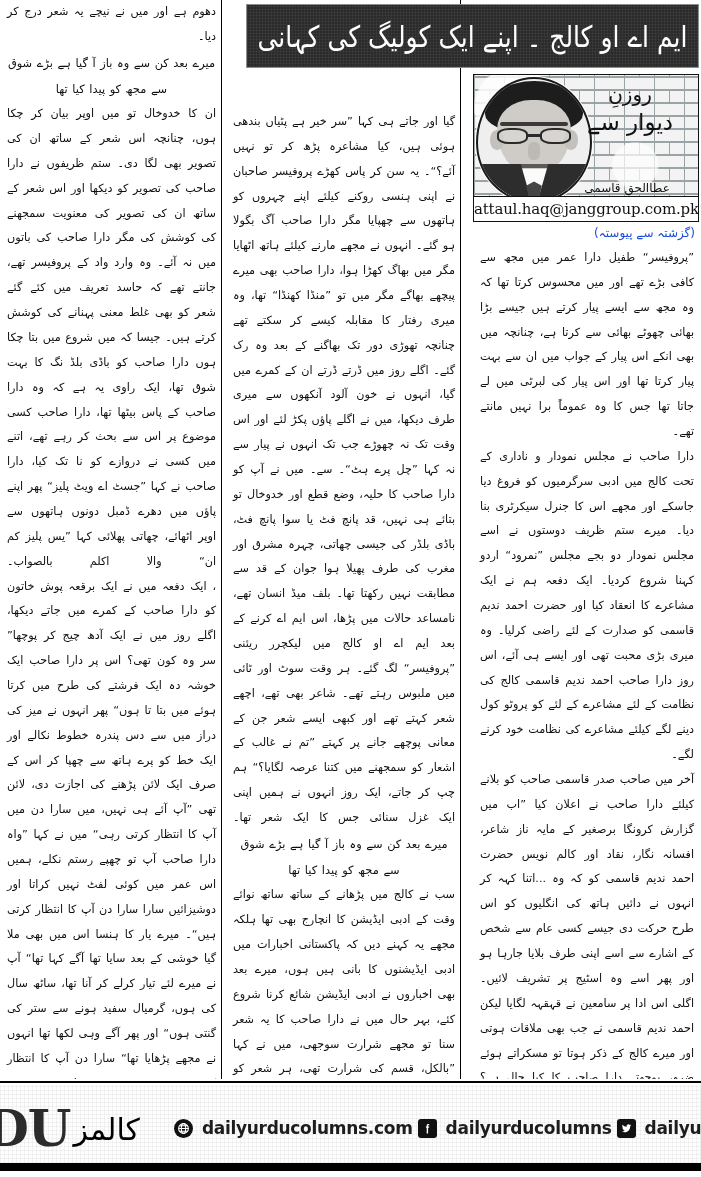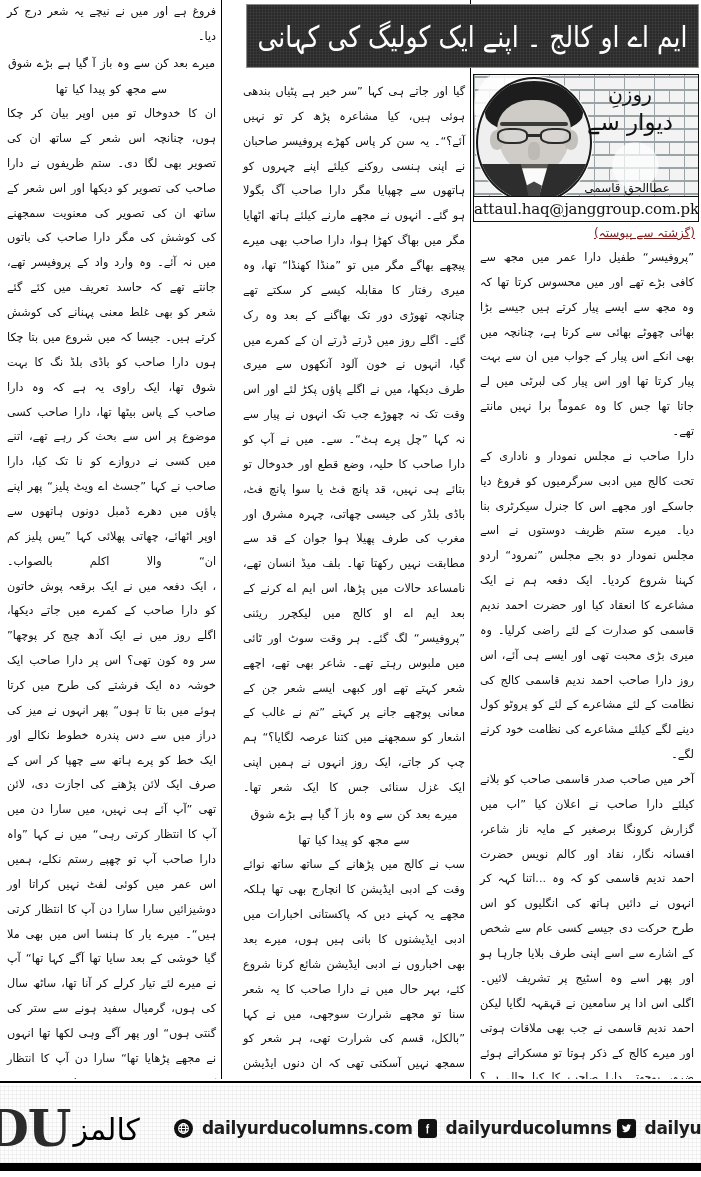--- a/index.html
+++ b/index.html
@@ -145,36 +145,36 @@
     display:flex;align-items:center;justify-content:flex-start;
     direction:ltr;
   }
   .email-bar span{
     font-family:"DejaVu Serif","Liberation Serif",serif;
     font-size:15px;color:#111;letter-spacing:-.2px;
   }
   .contd{
     position:absolute;
     top:226px; right:6px;
-    font-size:12px;color:#7f1d1d;text-decoration:underline;
+    font-size:12px;color:#1d4ed8;
   }
 
   
   .cols{
     position:absolute;
     top:0; left:2px; right:2px; bottom:2px;
   }
   .col{
     position:absolute;
     top:0;bottom:0;
     box-sizing:border-box;
     overflow:hidden;
   }
   .col-1{ right:0;   width:224px; padding-top:246px;}
-  .col-2{ right:228px;width:233px; padding-top:80px; border-right:1px solid #000;}
+  .col-2{ right:238px;width:233px; padding-top:110px; border-right:1px solid #000;}
   .col-3{ right:477px;width:220px; padding-top:0;   border-right:1px solid #000;}
   .col-inner{padding:0 5px;}
   .ptext{
     margin:0 0 0 0;
     font-size:11.2px;
     line-height:2.22;
     color:#101010;
     text-align:justify;
     text-align-last:justify;
     word-spacing:1px;
@@ -288,21 +288,21 @@
         <div class="col-inner">
           <p class="ptext">گیا اور جاتے ہی کہا ”سر خیر ہے پٹیاں بندھی ہوئی ہیں، کیا مشاعرہ پڑھ کر تو نہیں آئے؟“۔ یہ سن کر پاس کھڑے پروفیسر صاحبان نے اپنی ہنسی روکنے کیلئے اپنے چہروں کو ہاتھوں سے چھپایا مگر دارا صاحب آگ بگولا ہو گئے۔ انہوں نے مجھے مارنے کیلئے ہاتھ اٹھایا مگر میں بھاگ کھڑا ہوا، دارا صاحب بھی میرے پیچھے بھاگے مگر میں تو ”منڈا کھنڈا“ تھا، وہ میری رفتار کا مقابلہ کیسے کر سکتے تھے چنانچہ تھوڑی دور تک بھاگنے کے بعد وہ رک گئے۔ اگلے روز میں ڈرتے ڈرتے ان کے کمرے میں گیا، انہوں نے خون آلود آنکھوں سے میری طرف دیکھا، میں نے اگلے پاؤں پکڑ لئے اور اس وقت تک نہ چھوڑے جب تک انہوں نے پیار سے نہ کہا ”چل پرے ہٹ“۔ سے۔ میں نے آپ کو دارا صاحب کا حلیہ، وضع قطع اور خدوخال تو بتائے ہی نہیں، قد پانچ فٹ یا سوا پانچ فٹ، باڈی بلڈر کی جیسی چھاتی، چہرہ مشرق اور مغرب کی طرف پھیلا ہوا جوان کے قد سے مطابقت نہیں رکھتا تھا۔ بلف میڈ انسان تھے، نامساعد حالات میں پڑھا، اس ایم اے کرنے کے بعد ایم اے او کالج میں لیکچرر ریئنی ”پروفیسر“ لگ گئے۔ ہر وقت سوٹ اور ٹائی میں ملبوس رہتے تھے۔ شاعر بھی تھے، اچھے شعر کہتے تھے اور کبھی ایسے شعر جن کے معانی پوچھے جانے پر کہتے ”تم نے غالب کے اشعار کو سمجھنے میں کتنا عرصہ لگایا؟“ ہم چپ کر جاتے، ایک روز انہوں نے ہمیں اپنی ایک غزل سنائی جس کا ایک شعر تھا۔</p>
           <p class="ptext verse">میرے بعد کن سے وہ باز آ گیا ہے
 بڑے شوق سے مجھ کو پیدا کیا تھا</p>
           <p class="ptext">سب نے کالج میں پڑھانے کے ساتھ ساتھ نوائے وقت کے ادبی ایڈیشن کا انچارج بھی تھا ہلکہ مجھے یہ کہنے دیں کہ پاکستانی اخبارات میں ادبی ایڈیشنوں کا بانی ہیں ہوں، میرے بعد بھی اخباروں نے ادبی ایڈیشن شائع کرنا شروع کئے، بہر حال میں نے دارا صاحب کا یہ شعر سنا تو مجھے شرارت سوجھی، میں نے کہا ”بالکل، قسم کی شرارت تھی، ہر شعر کو سمجھ نہیں آسکتی تھی کہ ان دنوں ایڈیشن کے خبرنامے میں خبر دی کہ ان دنوں پروفیسر طفیل دارا صاحب کے ایک شعر کی بہت</p>
         </div>
       </div>
 
       <div class="col col-3">
         <div class="col-inner">
-          <p class="ptext">فروغ ہے اور میں نے نیچے یہ شعر درج کر دیا۔</p>
+          <p class="ptext">دھوم ہے اور میں نے نیچے یہ شعر درج کر دیا۔</p>
           <p class="ptext verse">میرے بعد کن سے وہ باز آ گیا ہے
 بڑے شوق سے مجھ کو پیدا کیا تھا</p>
           <p class="ptext">ان کا خدوخال تو میں اوپر بیان کر چکا ہوں، چنانچہ اس شعر کے ساتھ ان کی تصویر بھی لگا دی۔ ستم ظریفوں نے دارا صاحب کی تصویر کو دیکھا اور اس شعر کے ساتھ ان کی تصویر کی معنویت سمجھنے کی کوشش کی مگر دارا صاحب کی باتوں میں نہ آئے۔ وہ وارد واد کے پروفیسر تھے، جانتے تھے کہ حاسد تعریف میں کئے گئے شعر کو بھی غلط معنی پہنانے کی کوشش کرتے ہیں۔ جیسا کہ میں شروع میں بتا چکا ہوں دارا صاحب کو باڈی بلڈ نگ کا بہت شوق تھا، ایک راوی یہ ہے کہ وہ دارا صاحب کے پاس بیٹھا تھا، دارا صاحب کسی موضوع پر اس سے بحث کر رہے تھے، اتنے میں کسی نے دروازے کو نا تک کیا، دارا صاحب نے کہا ”جسٹ اے ویٹ پلیز“ پھر اپنے پاؤں میں دھرے ڈمبل دونوں ہاتھوں سے اوپر اٹھائے، چھاتی پھلائی کہا ”یس پلیز کم ان“ والا اکلم بالصواب۔</p>
           <p class="ptext">، ایک دفعہ میں نے ایک برقعہ پوش خاتون کو دارا صاحب کے کمرے میں جاتے دیکھا، اگلے روز میں نے ایک آدھ چیج کر پوچھا” سر وہ کون تھی؟ اس پر دارا صاحب ایک خوشہ دہ ایک فرشتے کی طرح میں کرتا ہوئے میں بتا تا ہوں“ پھر انہوں نے میز کی دراز میں سے دس پندرہ خطوط نکالے اور ایک خط کو پرے ہاتھ سے چھپا کر اس کے صرف ایک لائن پڑھنے کی اجازت دی، لائن تھی ”آپ آئے ہی نہیں، میں سارا دن میں آپ کا انتظار کرتی رہی“ میں نے کہا ”واہ دارا صاحب آپ تو چھپے رستم نکلے، ہمیں اس عمر میں کوئی لفٹ نہیں کراتا اور دوشیزائیں سارا سارا دن آپ کا انتظار کرتی ہیں“۔ میرے یار کا ہنسا اس میں بھی ملا گیا خوشی کے بعد سایا تھا آگے کہا تھا“ آپ نے میرے لئے تیار کرلے کر آنا تھا، ساٹھ سال کی ہوں، گرمیال سفید ہونے سے ستر کی گنتی ہوں“ اور پھر آگے وہی لکھا تھا انہوں نے مجھے پڑھایا تھا“ سارا دن آپ کا انتظار کرتی رہی“۔ (جاری ہے)</p>
 
         </div>
       </div>
 
     </div>
 

